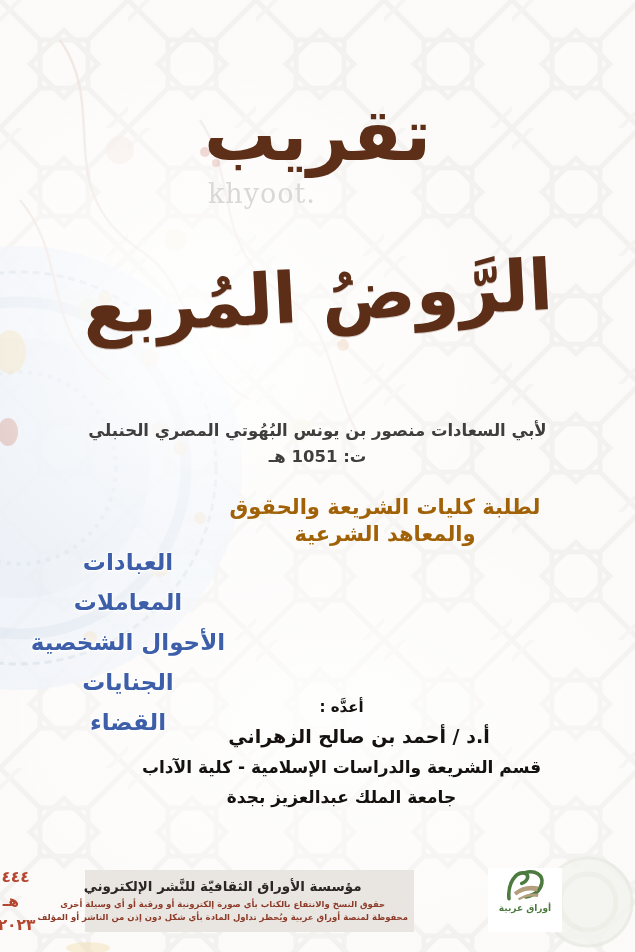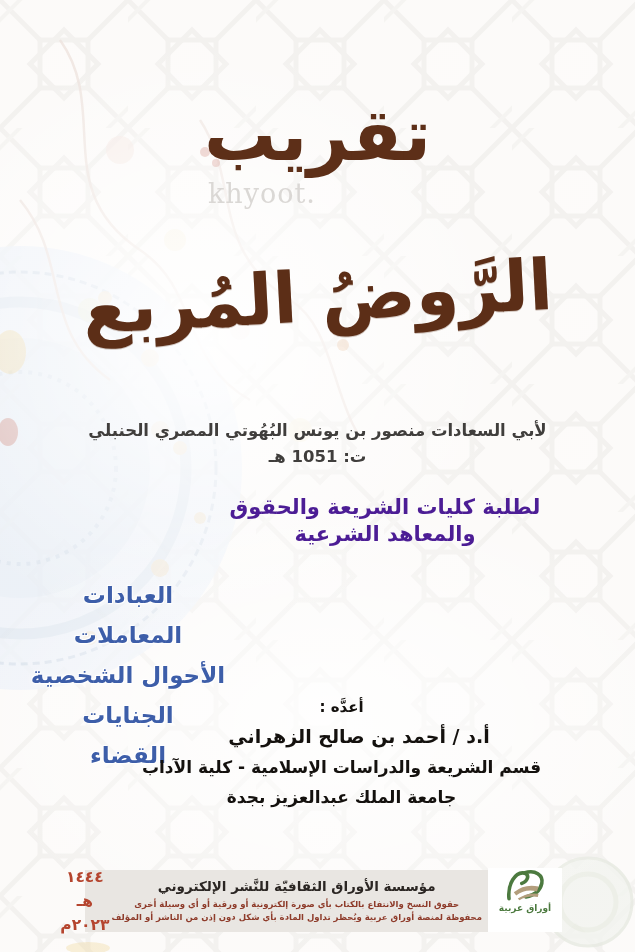--- a/index.html
+++ b/index.html
@@ -31,39 +31,39 @@
     font-size:70px;font-weight:bold;color:#5c2e17;
     transform:rotate(-3deg);line-height:1.3;
     text-shadow:0 1px 0 rgba(93,47,24,.25);
   }
   .author-block{
     position:absolute;top:418px;left:0;right:0;text-align:center;
     color:#403e3c;font-size:16.5px;font-weight:600;line-height:1.55;
   }
   .audience-block{
     position:absolute;top:494px;left:135px;width:500px;text-align:center;
-    color:#4c1d95;font-size:21px;font-weight:600;line-height:1.28;
+    color:#a16207;font-size:21px;font-weight:600;line-height:1.28;
   }
   .topics{
-    position:absolute;top:542px;left:12px;width:232px;text-align:center;margin-top:33px;
+    position:absolute;top:542px;left:12px;width:232px;text-align:center;
   }
   .topic{
     font-size:23px;font-weight:bold;color:#3d5ea9;line-height:40px;
     text-shadow:0 0 8px #ffffff,1px 1px 0 #ffffff,-1px -1px 0 #ffffff,0 1px 2px rgba(255,255,255,.95);
     white-space:nowrap;
   }
   .preparer{
     position:absolute;top:698px;left:0;right:0;text-align:center;color:#14110e;margin-left:48px;
   }
   .preparer .lbl{font-size:15px;font-weight:bold;margin-bottom:9px;}
   .preparer .name{font-size:19px;font-weight:bold;margin-bottom:10px;padding-left:35px;}
   .preparer .dept{font-size:17px;font-weight:bold;margin-bottom:10px;}
   .preparer .univ{font-size:17px;font-weight:bold;}
   .footer-bar{
-    position:absolute;left:85px;top:870px;width:403px;height:62px;
+    position:absolute;left:85px;top:870px;width:329px;height:62px;
     background:#e9e6e2;display:flex;align-items:center;
   }
   .footer-publisher{flex:1;text-align:center;padding:0 6px 0 2px;}
   .publisher-title{font-size:13.5px;font-weight:bold;color:#2b2623;margin-bottom:4px;white-space:nowrap;}
   .rights{font-size:8.5px;color:#8e3b2a;font-weight:bold;line-height:1.5;white-space:nowrap;}
   .footer-dates{
     width:92px;text-align:center;color:#b5452f;font-weight:bold;
     font-size:15.5px;line-height:1.55;
   }
   .logo-box{

